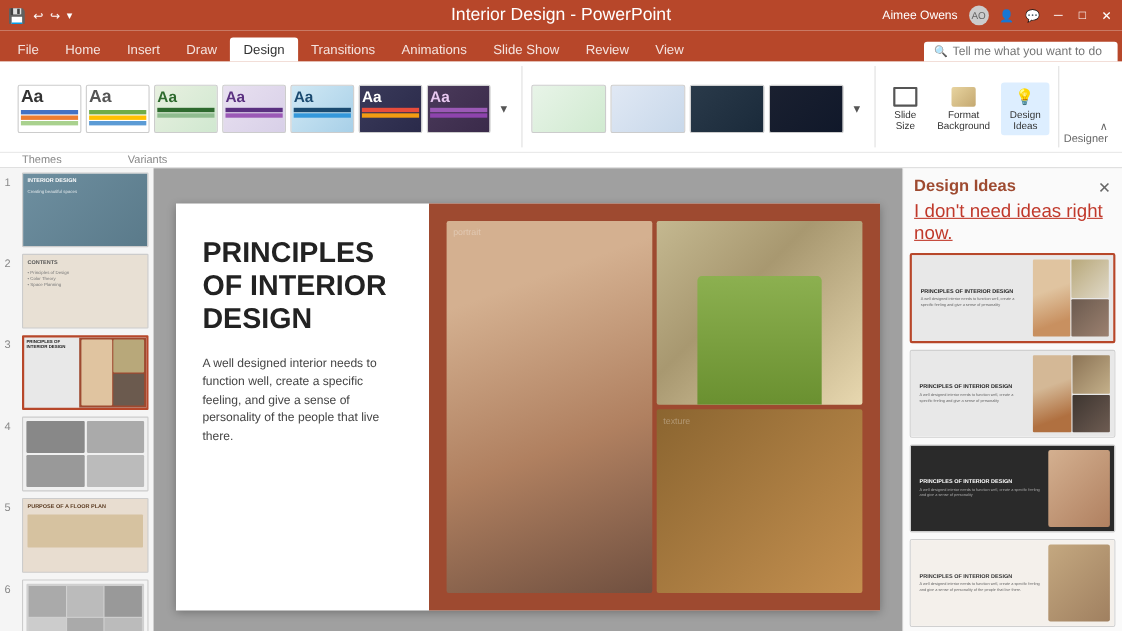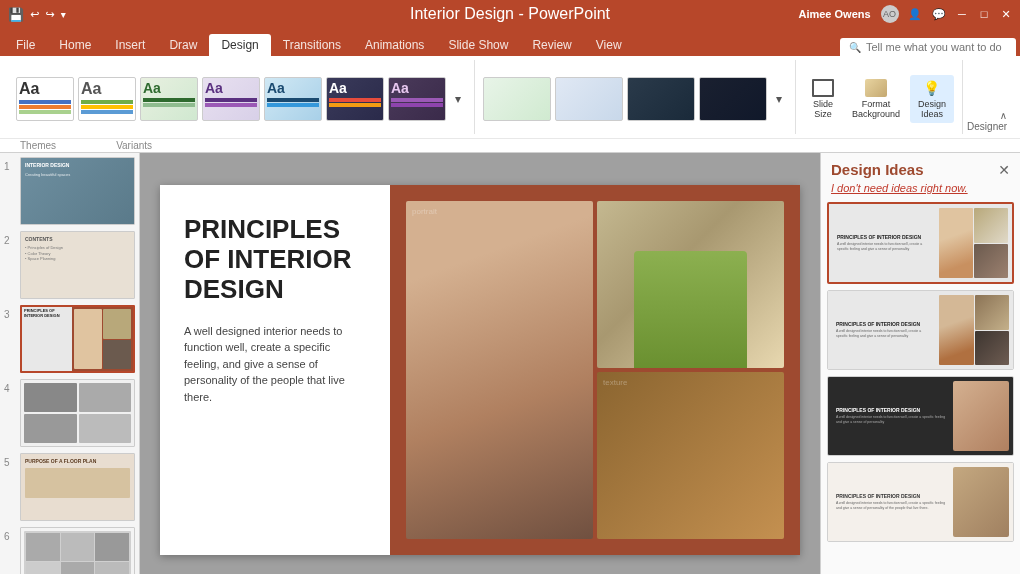--- a/index.html
+++ b/index.html
@@ -207,26 +207,25 @@
       font-size: 15px;
       font-weight: 600;
       color: #9e4a30;
     }
     #design-panel-close {
       cursor: pointer;
       color: #666;
       font-size: 14px;
     }
     #design-panel-link {
-      font-size: 11px;
+      font-size: 17px;
       color: #c0392b;
       text-decoration: underline;
       padding: 0 10px 8px;
       cursor: pointer;
-      font-style: italic;
     }
     #design-ideas-list {
       flex: 1;
       overflow-y: auto;
       padding: 0 6px 6px;
       display: flex;
       flex-direction: column;
       gap: 6px;
     }
     .design-idea-item {
@@ -278,21 +277,21 @@
 
 <div id="title-bar">
   <div class="left">
     <span style="font-size:13px;">💾</span>
     <span style="font-size:11px;">↩</span>
     <span style="font-size:11px;">↪</span>
     <span style="font-size:10px;">▾</span>
   </div>
   <div class="center">Interior Design - PowerPoint</div>
   <div class="right">
-    <span style="font-size:11px;font-weight:bold;">Aimee Owens</span>
+    <span style="font-size:11px;">Aimee Owens</span>
     <span style="width:18px;height:18px;background:#ccc;border-radius:50%;display:inline-block;font-size:9px;text-align:center;line-height:18px;color:#666;">AO</span>
     <span style="font-size:11px;">👤</span>
     <span style="font-size:11px;">💬</span>
     <span class="win-btn">─</span>
     <span class="win-btn">□</span>
     <span class="win-btn">✕</span>
   </div>
 </div>
 
 <div id="ribbon">

